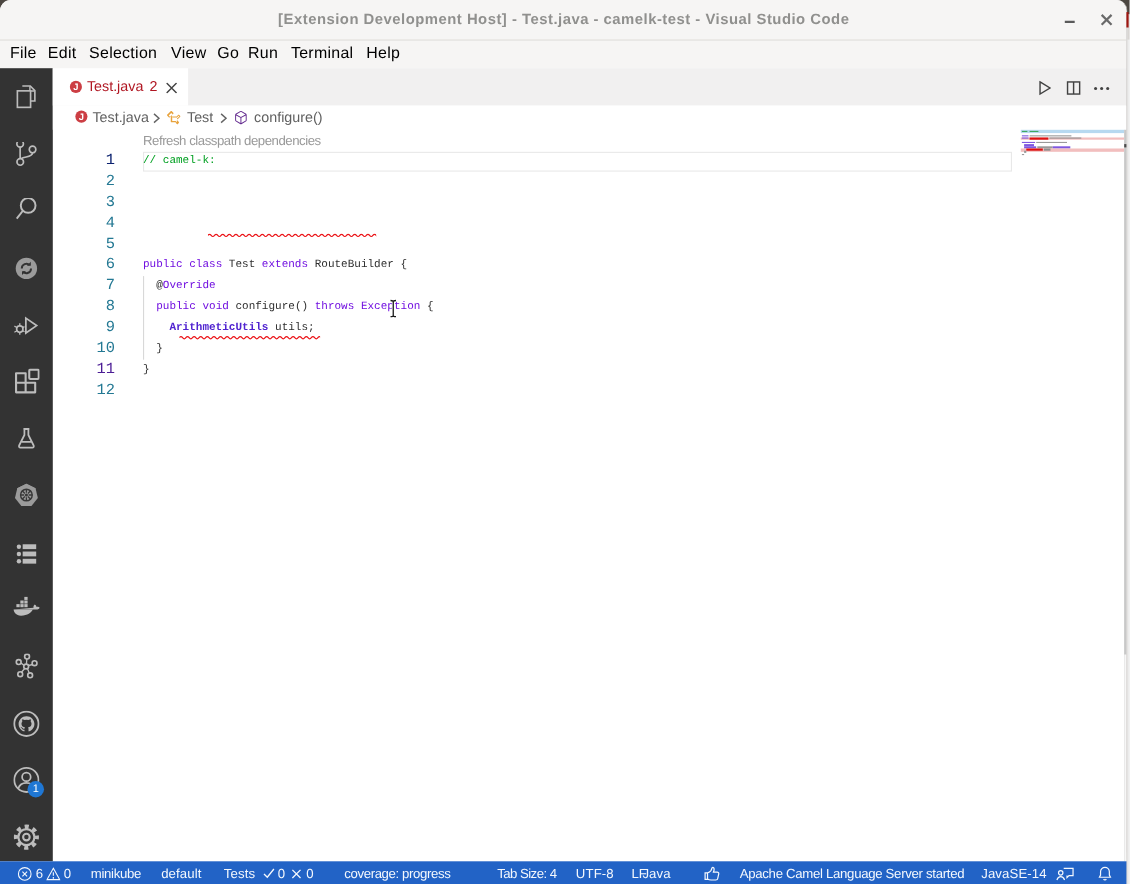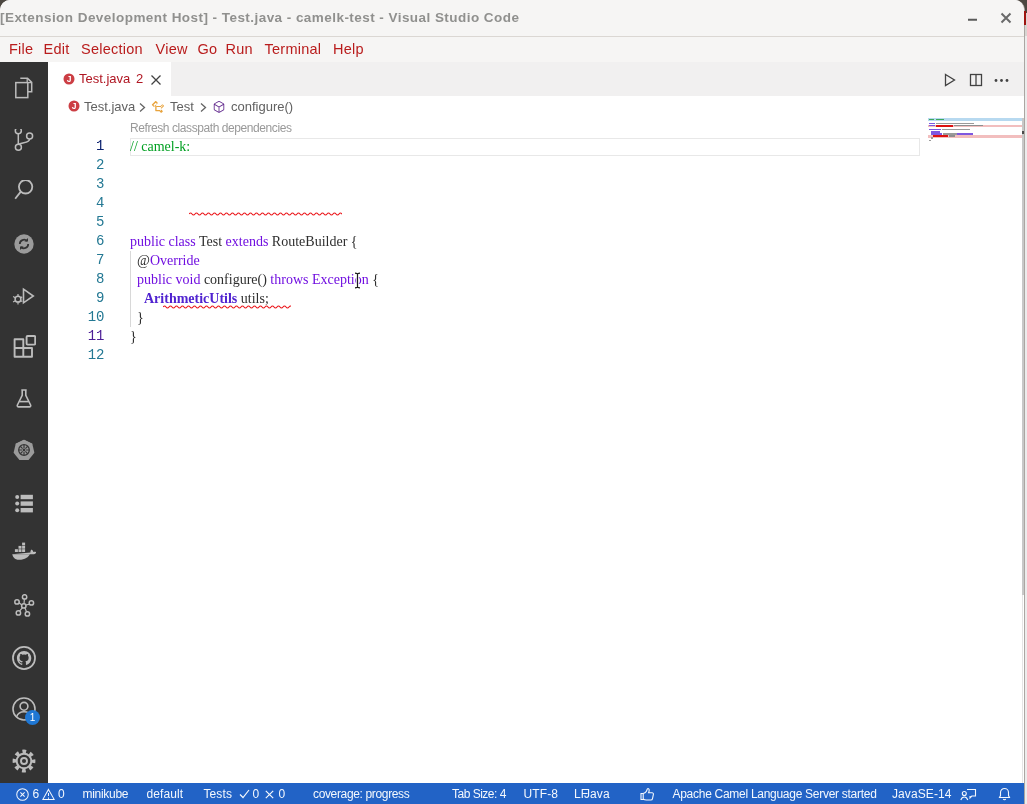--- a/index.html
+++ b/index.html
@@ -5,42 +5,42 @@
   * { margin:0; padding:0; box-sizing:border-box; }
   html,body { width:1027px; height:804px; overflow:hidden; }
   body { font-family:"Liberation Sans", sans-serif; position:relative; background:#ececec; }
   .abs { position:absolute; }
   #bgtop { left:0; top:0; width:1027px; height:13px; background:#4c4741; }
   #bgstrip { left:1025px; top:13px; width:2px; height:23px; background:#d8d5d2; }
   #redstreak { left:1023.5px; top:11px; width:2.5px; height:14px; background:#9e1510; z-index:9; }
   #win { left:0; top:0; width:1025px; height:804px; background:#fff; border-radius:10px 10px 0 0; overflow:hidden; border-right:1px solid #aba6a2; }
   
   #titlebar { left:0; top:0; width:1025px; height:37px; background:#f6f5f4; border-bottom:1px solid #dbd7d3; }
-  #title { width:100%; text-align:left; top:10px; font-size:13.5px; font-weight:bold; color:#90908e; letter-spacing:0.45px;}
+  #title { width:100%; text-align:center; top:10px; font-size:13.5px; font-weight:bold; color:#90908e; letter-spacing:0.45px;}
   
   #menubar { left:0; top:37px; width:1025px; height:25px; background:#f6f5f4; }
-  .menuitem { position:absolute; top:3.5px; font-size:14.5px; color:#b91c1c; letter-spacing:0.25px; }
+  .menuitem { position:absolute; top:3.5px; font-size:14.5px; color:#000000; letter-spacing:0.25px; }
   
   #activitybar { left:0; top:62px; width:48px; height:721px; background:#333333; }
   .aicon { position:absolute; left:12px; width:24px; height:24px; }
   .aicon svg { width:24px; height:24px; }
   
   #tabbar { left:48px; top:62px; width:977px; height:34px; background:#f1f0f0; }
   #tab { left:0px; top:0px; width:123px; height:34px; background:#ffffff; }
   #breadcrumbs { left:48px; top:96px; width:977px; height:22px; background:#ffffff; }
   .bc { position:absolute; top:3px; font-size:13px; color:#616161; }
   
   #editor { left:48px; top:118px; width:977px; height:665px; background:#ffffff;margin-left:12px; }
   #codelens { left:70px; top:3px; font-size:12px; color:#999999; letter-spacing:-0.42px;}
   #curline { left:70px; top:20px; width:790px; height:18px; border:1px solid #e8e8e8; }
   #indentguide { left:70px; top:133px; width:1px; height:76px; background:#d8d8d8; }
   .gut { position:absolute; width:27.5px; text-align:right; height:19px; line-height:19px;
          font-family:"Liberation Mono", monospace; font-size:14px; color:#237893; }
   .cl  { position:absolute; left:70px; height:19px; line-height:19px; white-space:pre;
-         font-family:Liberation Serif, serif; font-size:14px; color:#2e2e2e; }
+         font-family:Liberation Mono, monospace; font-size:10px; color:#2e2e2e; }
   .kw { color:#700ee0; }
   .cm { color:#00a021; }
   .bt { color:#5023d0; font-weight:bold; }
   .sqg { position:absolute; }
   .mm { position:absolute; }
   #scrollslider { left:962px; top:0px; width:14px; height:477px; background:#c8c8c8; }
   #mmline { left:962px; top:0; width:1px; height:665px; background:#e5e5e5; }
   
   #statusbar { left:0; top:783px; width:1025px; height:21px; background:#2263c6; color:#f4f8fd; font-size:12px; }
   .sb { position:absolute; top:3.5px; white-space:pre; letter-spacing:0.1px; }

